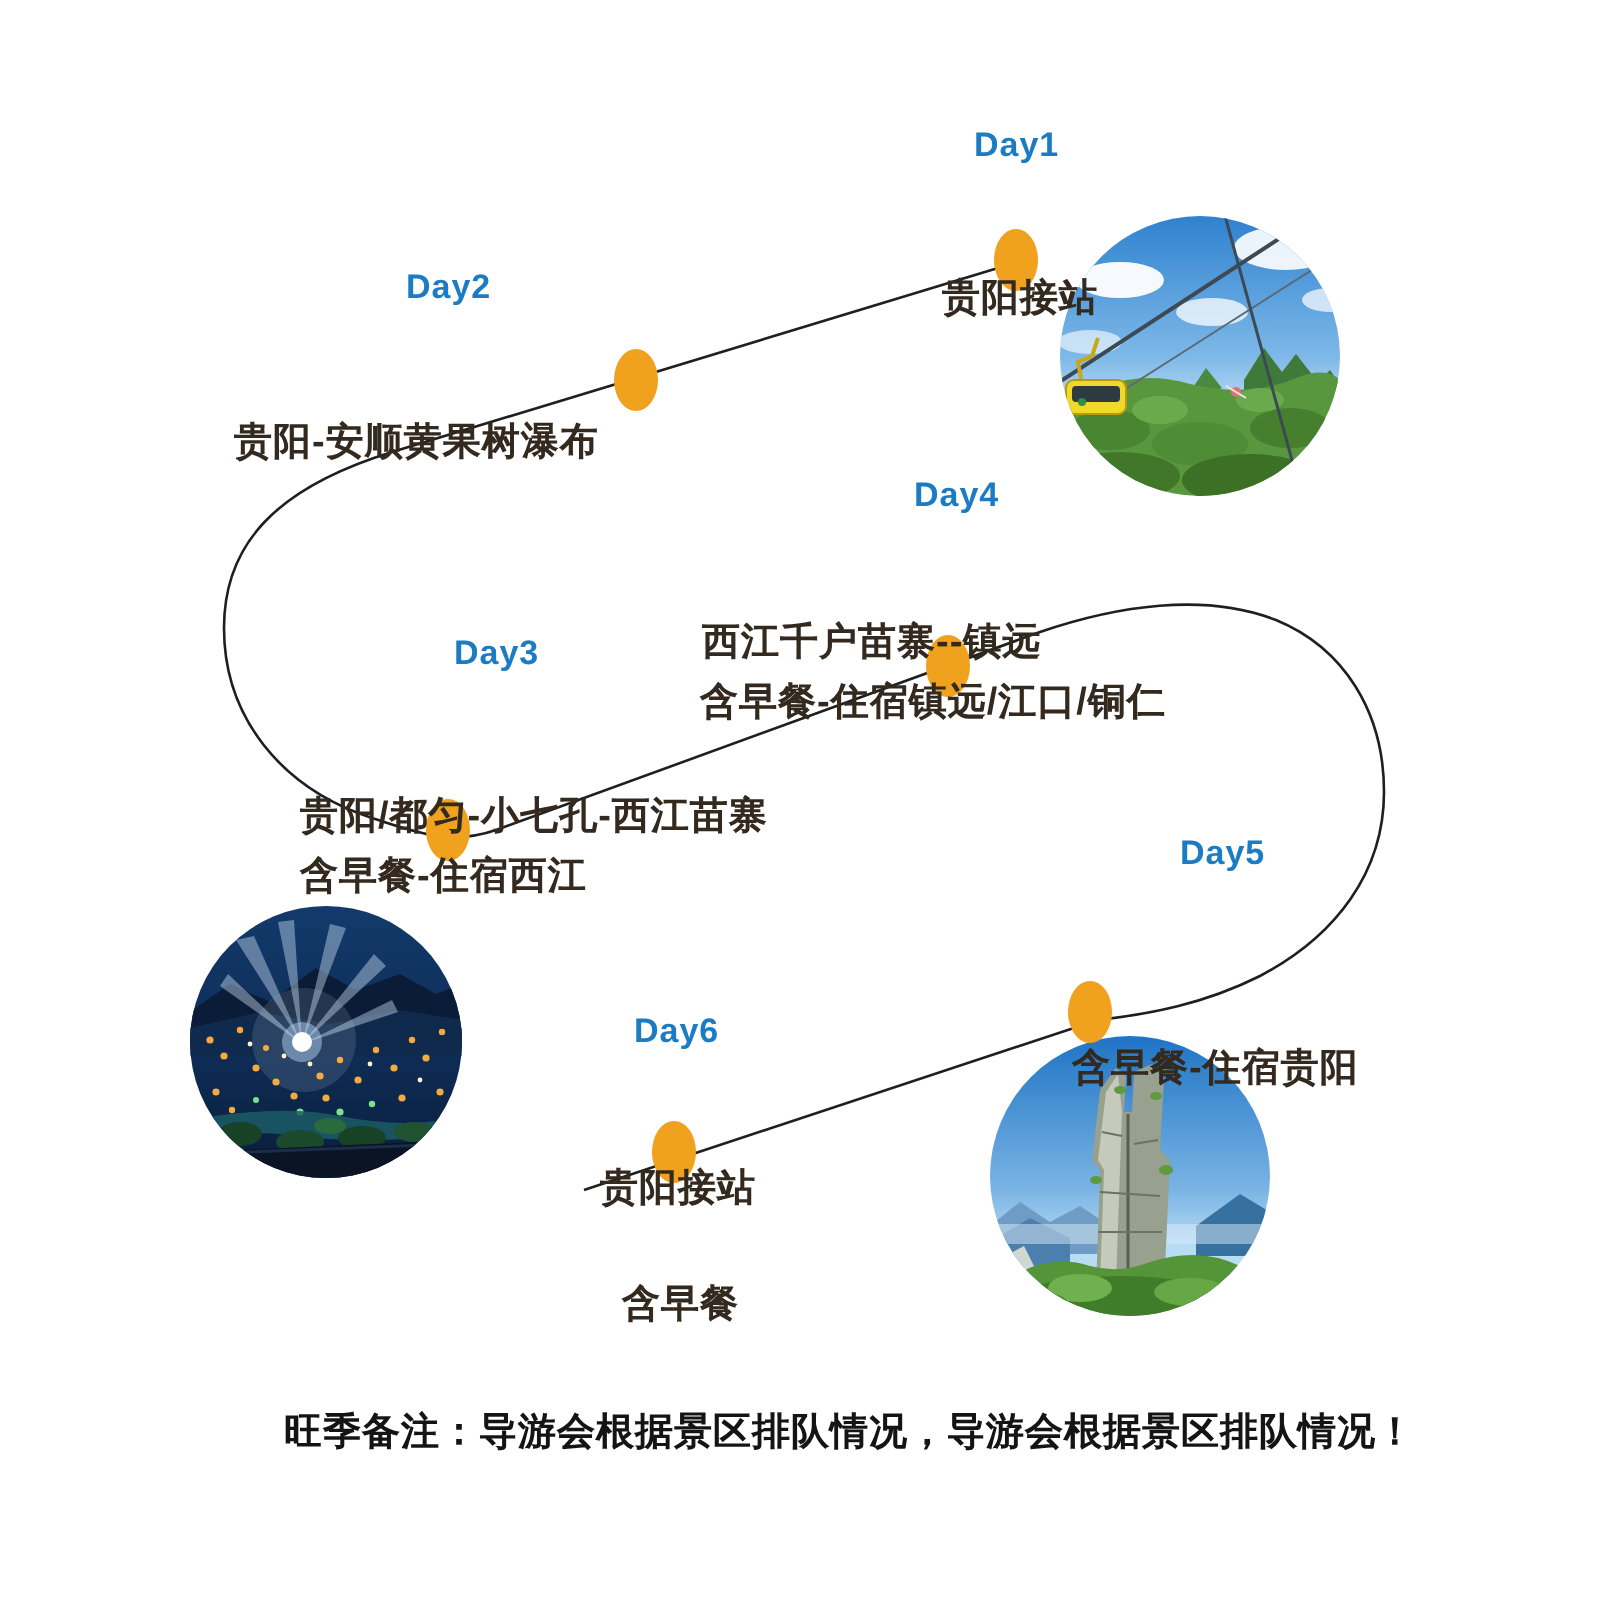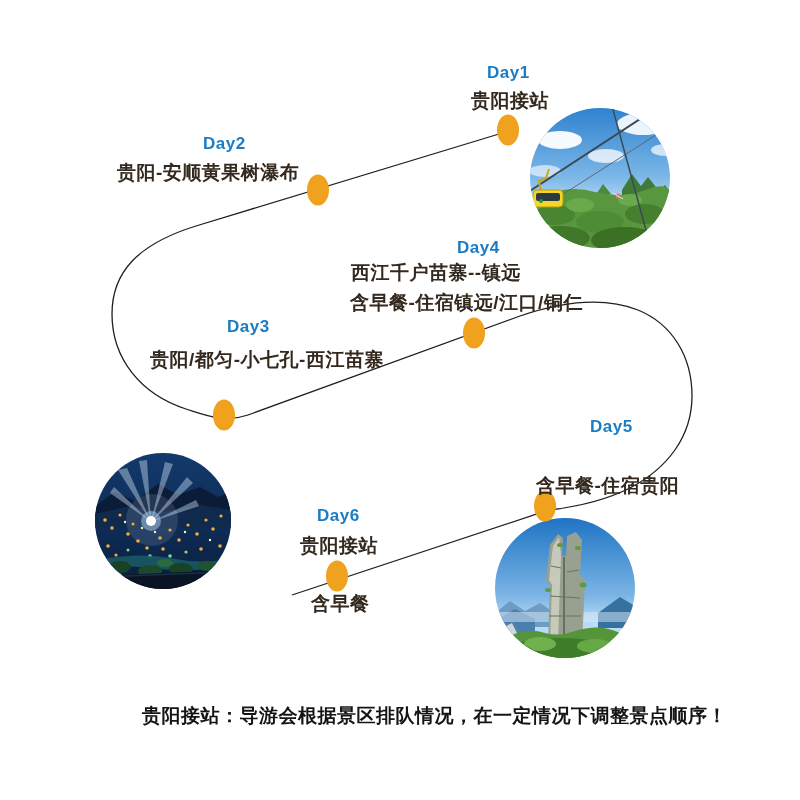--- a/index.html
+++ b/index.html
@@ -3,21 +3,21 @@
 <meta charset="utf-8">
 <style>
   html,body{margin:0;padding:0;background:#ffffff;}
   #canvas{
     position:relative;width:800px;height:800px;background:#ffffff;overflow:hidden;
     font-family:"Liberation Sans", sans-serif;
   }
   #route-svg{position:absolute;left:0;top:0;z-index:1;}
   .txt{position:absolute;z-index:2;white-space:nowrap;text-align:right;}
   .day-label{color:#1b7cc4;font-size:17px;font-weight:bold;letter-spacing:0.5px;}
-  .day-line{color:#33291f;font-size:19px;font-weight:600;letter-spacing:0.5px;}
+  .day-line{color:#33291f;font-size:19px;font-weight:600;letter-spacing:0.5px;margin-top:48px;}
   .note{color:#141414;font-size:19px;font-weight:600;letter-spacing:0.5px;}
 </style>
 </head>
 <body>
 
 <div id="canvas">
 
   <svg id="route-svg" width="800" height="800" viewBox="0 0 800 800">
     <defs>
       <clipPath id="clip1">
@@ -179,27 +179,28 @@
   </svg>
 
   <div class="txt day-label" style="left:487px;top:63px">Day1</div>
   <div class="txt day-line" style="left:471px;top:88px">贵阳接站</div>
 
   <div class="txt day-label" style="left:203px;top:134px">Day2</div>
   <div class="txt day-line" style="left:117px;top:160px">贵阳-安顺黄果树瀑布</div>
 
   <div class="txt day-label" style="left:227px;top:317px">Day3</div>
   <div class="txt day-line" style="left:150px;top:347px">贵阳/都匀-小七孔-西江苗寨</div>
+  <div class="txt day-line" style="left:150px;top:377px">含早餐-住宿西江</div>
 
   <div class="txt day-label" style="left:457px;top:238px">Day4</div>
   <div class="txt day-line" style="left:351px;top:260px">西江千户苗寨--镇远</div>
   <div class="txt day-line" style="left:350px;top:290px">含早餐-住宿镇远/江口/铜仁</div>
 
   <div class="txt day-label" style="left:590px;top:417px">Day5</div>
   <div class="txt day-line" style="left:536px;top:473px">含早餐-住宿贵阳</div>
 
   <div class="txt day-label" style="left:317px;top:506px">Day6</div>
   <div class="txt day-line" style="left:300px;top:533px">贵阳接站</div>
   <div class="txt day-line" style="left:311px;top:591px">含早餐</div>
 
-  <div class="txt note" style="left:142px;top:703px">贵阳接站：导游会根据景区排队情况，在一定情况下调整景点顺序！</div>
+  <div class="txt note" style="left:142px;top:703px">旺季备注：导游会根据景区排队情况，导游会根据景区排队情况！</div>
 
 </div>
 
 </body></html>

